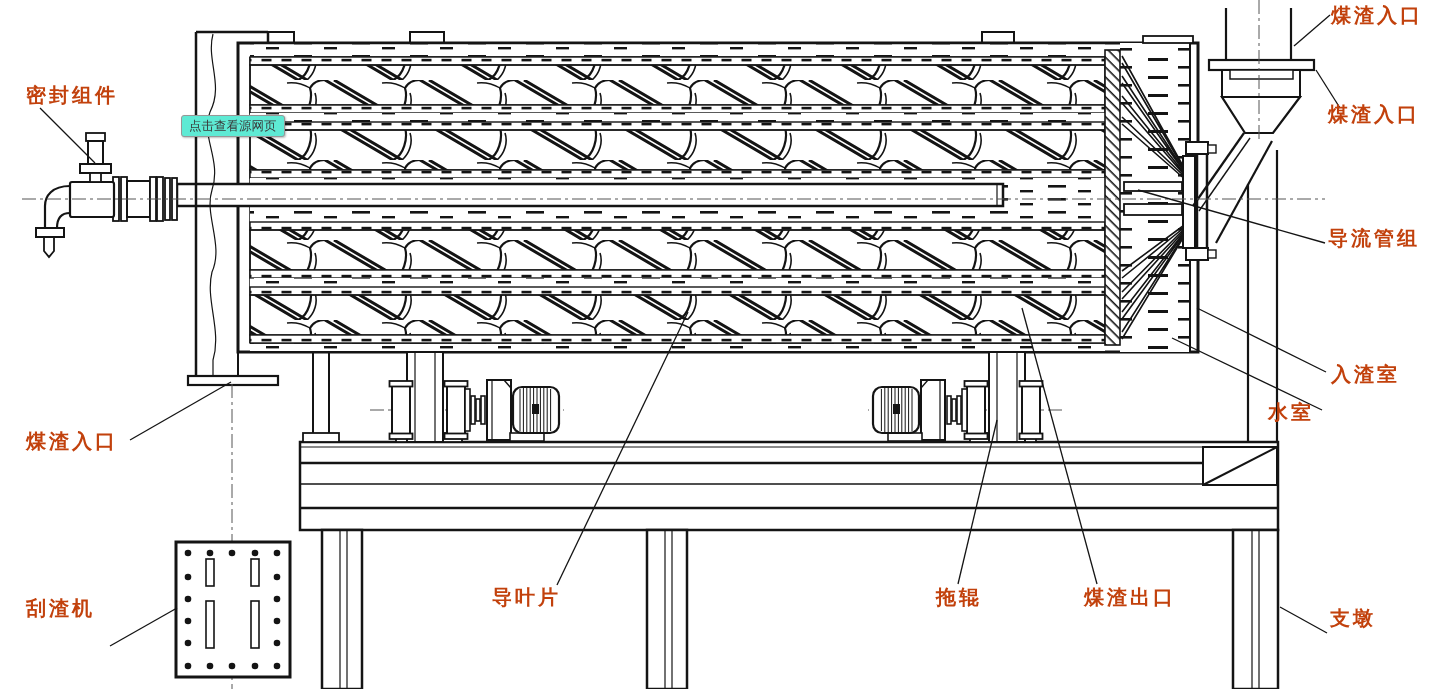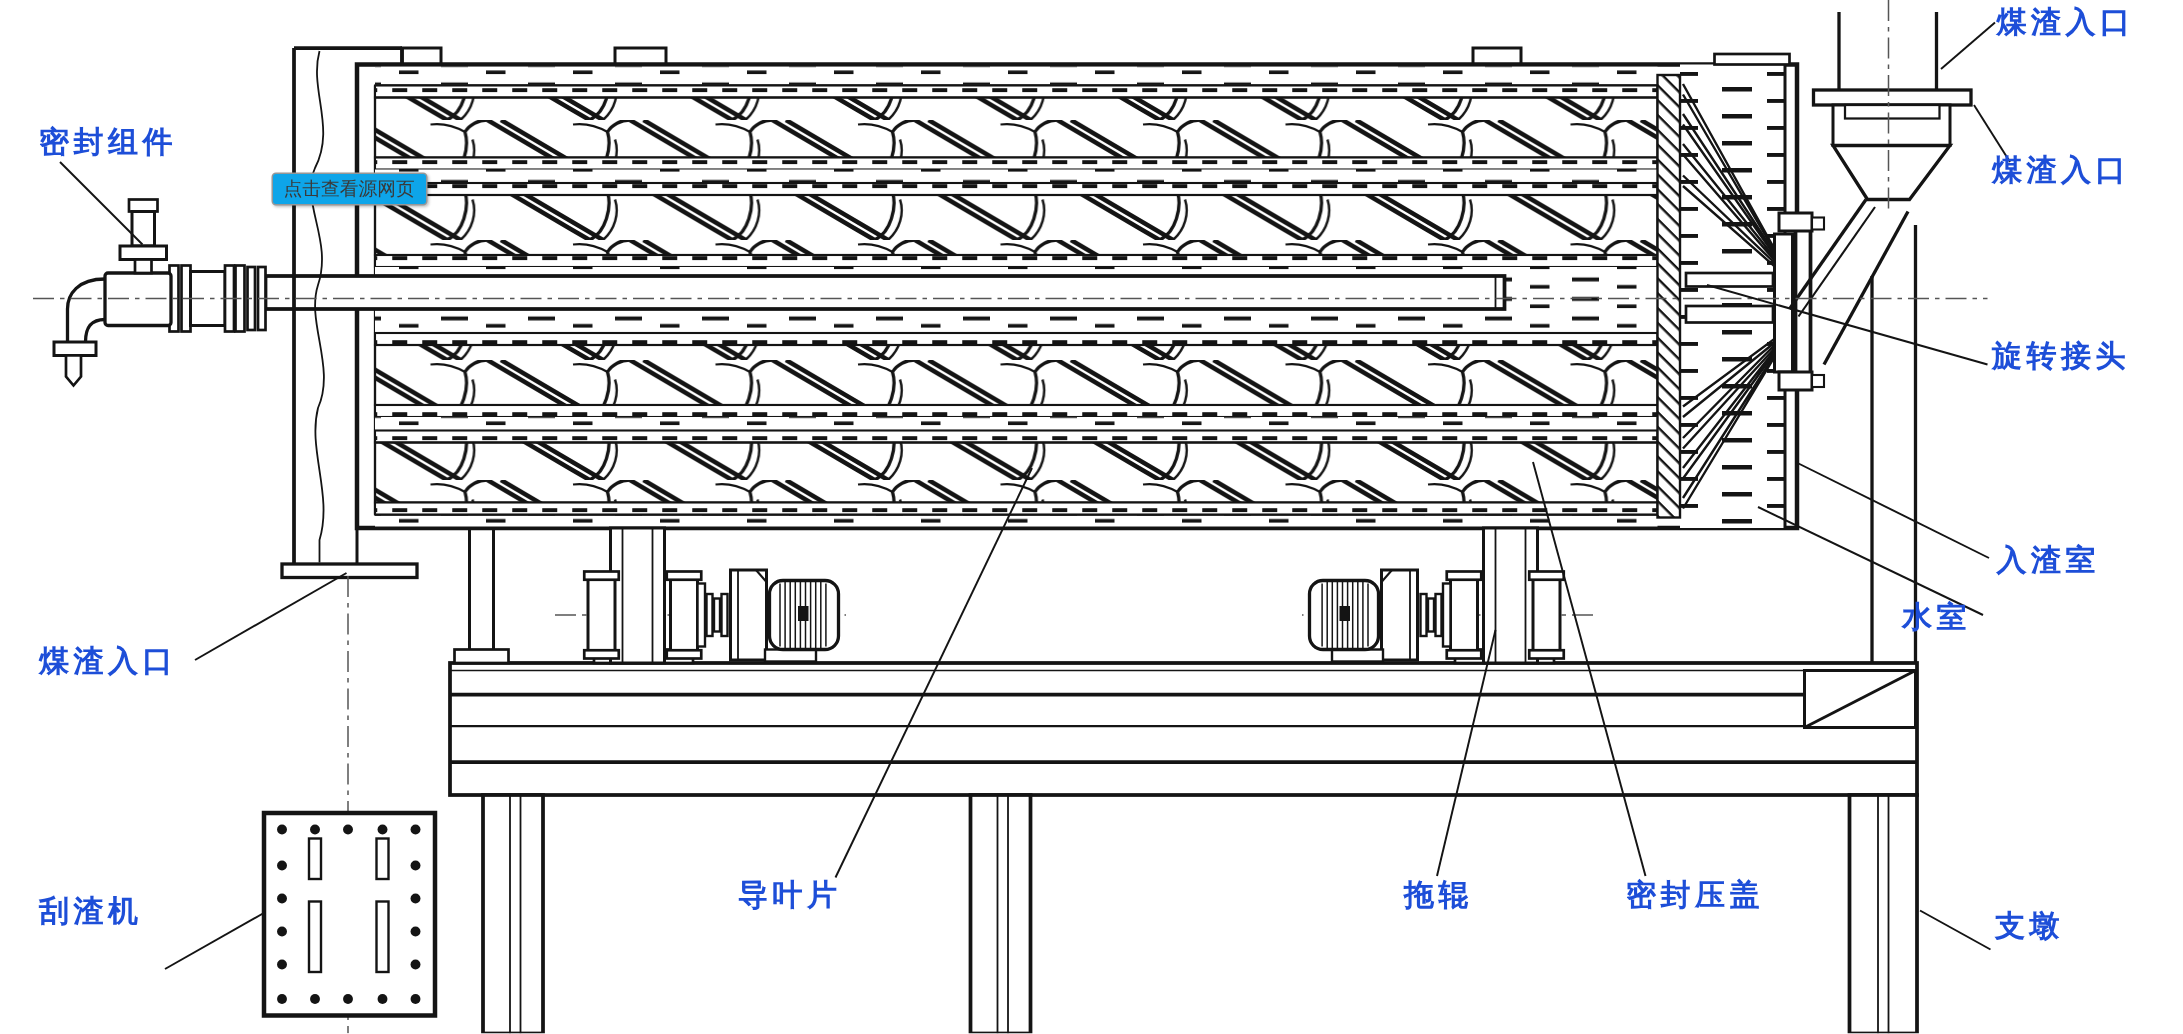--- a/index.html
+++ b/index.html
@@ -1,22 +1,22 @@
 <!DOCTYPE html>
 <html><head>
 <meta charset="utf-8">
 <style>
   html,body{margin:0;padding:0;background:#fff;}
   #stage{position:relative;width:1455px;height:689px;background:#fff;overflow:hidden;
          font-family:"Liberation Sans","DejaVu Sans",sans-serif;}
   #stage svg{position:absolute;left:0;top:0;}
   .lbl{position:absolute;font-weight:700;font-size:20px;line-height:1.1;letter-spacing:3px;
-       color:#1d4ed8;white-space:nowrap;}
+       color:#c2410c;white-space:nowrap;}
   .tooltip{position:absolute;left:181px;top:115px;font-size:12.5px;line-height:16px;
-       padding:2px 7px;background:#0ea5e9;border:1px solid #979797;border-radius:3px;
+       padding:2px 7px;background:#5eead4;border:1px solid #979797;border-radius:3px;
        color:#3a3a3a;box-shadow:1px 1px 2px rgba(0,0,0,.25);white-space:nowrap;cursor:pointer;}
 </style>
 </head>
 <body>
 
 <div id="stage">
 
 <svg width="1455" height="689" viewBox="0 0 1455 689">
 <defs>
   <pattern id="screw" width="95" height="40" patternUnits="userSpaceOnUse">
@@ -295,25 +295,25 @@
   <line x1="557" y1="585" x2="688" y2="312"></line>
   <line x1="958" y1="584" x2="997" y2="420"></line>
   <line x1="1097" y1="584" x2="1022" y2="308"></line>
   <line x1="1280" y1="607" x2="1327" y2="633"></line>
 </g>
 </svg>
 
 <div class="lbl" style="left:26px;top:84px">密封组件</div>
 <div class="lbl" style="left:1331px;top:4px">煤渣入口</div>
 <div class="lbl" style="left:1328px;top:103px">煤渣入口</div>
-<div class="lbl" style="left:1328px;top:227px">旋转接头</div>
+<div class="lbl" style="left:1328px;top:227px">导流管组</div>
 <div class="lbl" style="left:1331px;top:363px">入渣室</div>
 <div class="lbl" style="left:1268px;top:401px">水室</div>
 <div class="lbl" style="left:26px;top:430px">煤渣入口</div>
 <div class="lbl" style="left:26px;top:597px">刮渣机</div>
 <div class="lbl" style="left:492px;top:586px">导叶片</div>
 <div class="lbl" style="left:936px;top:586px">拖辊</div>
-<div class="lbl" style="left:1084px;top:586px">密封压盖</div>
+<div class="lbl" style="left:1084px;top:586px">煤渣出口</div>
 <div class="lbl" style="left:1330px;top:607px">支墩</div>
 
 <div class="tooltip">点击查看源网页</div>
 
 </div>
 
 </body></html>

